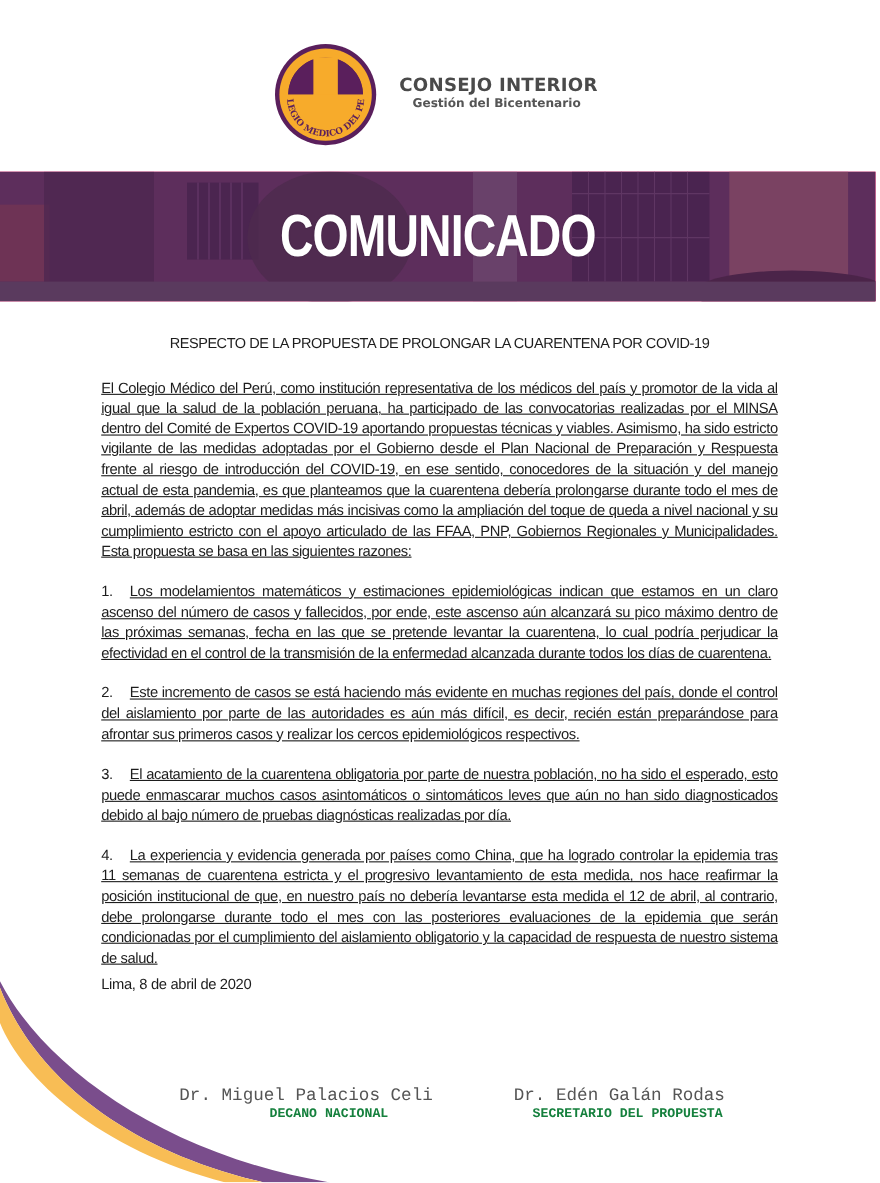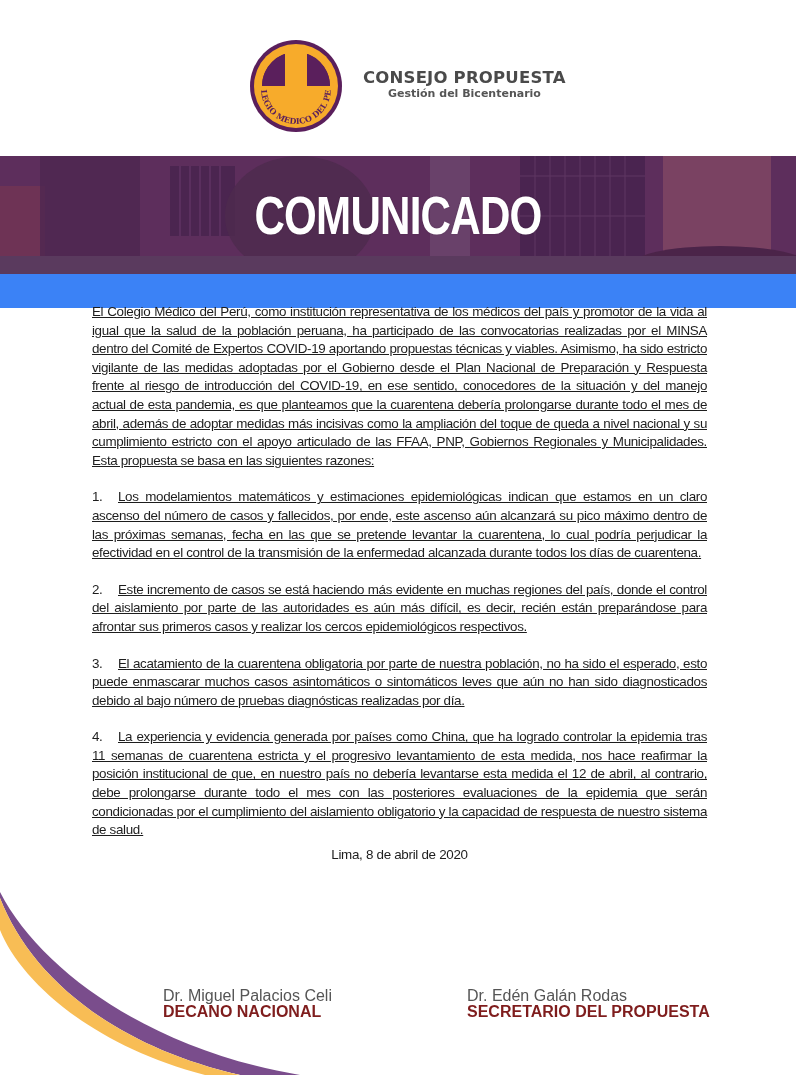--- a/index.html
+++ b/index.html
@@ -19,26 +19,26 @@
       position: absolute; left: 363px; top: 69px;
     }
     .org-name {
       font-family: "DejaVu Sans", sans-serif;
       font-size: 16.5px; font-weight: bold; color: #4a4a4a;
       letter-spacing: 0.2px; line-height: 18px; white-space: nowrap;
     }
     .org-sub {
       font-family: "DejaVu Sans", sans-serif;
       font-size: 11px; font-weight: bold; color: #555;
-      margin-left: 25px; line-height: 14px; white-space: nowrap;
+      margin-left: 12px; line-height: 14px; white-space: nowrap;
     }
     .banner {
-      position: absolute; left: 0; top: 156px; width: 796px; height: 152px;
+      position: absolute; left: 0; top: 156px; width: 796px; height: 118px;
       overflow: hidden;
-      background: #3b82f6;
+      background: #be185d;
     }
     .banner svg { position: absolute; left: 0; top: 0; }
     .banner-title {
       position: absolute; left: 0; top: 0; width: 796px; height: 118px;
       display: flex; align-items: center; justify-content: center;
       font-family: "Liberation Sans", sans-serif;
       font-weight: bold; color: #ffffff;
       font-size: 54px; letter-spacing: -1px;
       transform: scaleX(0.78);
       text-shadow: 0 0 2px rgba(0,0,0,0.2);
@@ -53,29 +53,29 @@
       letter-spacing: -0.4px;
       margin-bottom: 22px;
     }
     .para {
       text-align: justify; margin: 0 0 18px 0;
       letter-spacing: -0.35px;
       text-decoration: underline;
     }
     .para .num { display: inline-block; width: 26px; }
     .date {
-      text-align: center; margin-top: -12px; letter-spacing: -0.3px;
+      text-align: left; margin-top: -12px; letter-spacing: -0.3px;
     }
     .swoosh { position: absolute; left: 0; top: 880px; }
     .sig {
-      position: absolute; top: 987px; text-align: left;
-      font-family: Liberation Sans, sans-serif;
+      position: absolute; top: 987px; text-align: right;
+      font-family: Liberation Mono, monospace;
     }
     .sig-name { font-size: 16px; color: #555; line-height: 18px; white-space: nowrap; }
-    .sig-title { font-size: 16px; font-weight: bold; color: #7f1d1d; line-height: 14px; white-space: nowrap; }
+    .sig-title { font-size: 12px; font-weight: bold; color: #15803d; line-height: 14px; white-space: nowrap; }
   </style>
 </head>
 <body>
 
 <div class="header">
   <div class="logo">
     <svg width="94" height="94" viewBox="0 0 94 94">
       <defs>
         <path id="arcText" d="M 12 50 A 35 35 0 0 0 82 50"></path>
       </defs>
@@ -86,21 +86,21 @@
       <path d="M 13 47 L 36 47 L 36 15 A 34 34 0 0 0 13 47 Z" fill="#5a1f5c"></path>
       <path d="M 81 47 L 58 47 L 58 15 A 34 34 0 0 1 81 47 Z" fill="#5a1f5c"></path>
       <rect x="36" y="13" width="22" height="36" fill="#f7ab2b"></rect>
       <rect x="13" y="47" width="68" height="4" fill="#f7ab2b"></rect>
       <text font-family="DejaVu Serif, serif" font-size="8" fill="#5a1f5c" font-weight="bold">
         <textPath href="#arcText" startOffset="50%" text-anchor="middle">COLEGIO MEDICO DEL PERU</textPath>
       </text>
     </svg>
   </div>
   <div class="org-block">
-    <div class="org-name">CONSEJO PROPUESTA</div>
+    <div class="org-name">CONSEJO INTERIOR</div>
     <div class="org-sub">Gestión del Bicentenario</div>
   </div>
 </div>
 
 <div class="banner">
   <svg width="796" height="118" viewBox="0 0 796 118">
     <rect x="0" y="0" width="796" height="118" fill="#5d2e5c"></rect>
     <rect x="0" y="30" width="45" height="70" fill="#6e3355"></rect>
     <rect x="40" y="0" width="100" height="110" fill="#4e2750" opacity="0.8"></rect>
     <rect x="170" y="10" width="65" height="70" fill="#4b2550"></rect>
@@ -126,20 +126,21 @@
       <line x1="520" y1="60" x2="645" y2="60"></line>
     </g>
     <rect x="663" y="0" width="108" height="100" fill="#7a4262"></rect>
     <ellipse cx="720" cy="110" rx="90" ry="20" fill="#4b2449"></ellipse>
     <rect x="0" y="100" width="796" height="18" fill="#5a3a5e"></rect>
   </svg>
   <div class="banner-title">COMUNICADO</div>
 </div>
 
 <div class="content">
+  <div class="subject">RESPECTO DE LA PROPUESTA DE PROLONGAR LA CUARENTENA POR COVID-19</div>
   <p class="para">El Colegio Médico del Perú, como institución representativa de los médicos del país y promotor de la vida al igual que la salud de la población peruana, ha participado de las convocatorias realizadas por el MINSA dentro del Comité de Expertos COVID-19 aportando propuestas técnicas y viables. Asimismo, ha sido estricto vigilante de las medidas adoptadas por el Gobierno desde el Plan Nacional de Preparación y Respuesta frente al riesgo de introducción del COVID-19, en ese sentido, conocedores de la situación y del manejo actual de esta pandemia, es que planteamos que la cuarentena debería prolongarse durante todo el mes de abril, además de adoptar medidas más incisivas como la ampliación del toque de queda a nivel nacional y su cumplimiento estricto con el apoyo articulado de las FFAA, PNP, Gobiernos Regionales y Municipalidades. Esta propuesta se basa en las siguientes razones:</p>
   <p class="para"><span class="num">1.</span><span>Los modelamientos matemáticos y estimaciones epidemiológicas indican que estamos en un claro ascenso del número de casos y fallecidos, por ende, este ascenso aún alcanzará su pico máximo dentro de las próximas semanas, fecha en las que se pretende levantar la cuarentena, lo cual podría perjudicar la efectividad en el control de la transmisión de la enfermedad alcanzada durante todos los días de cuarentena.</span></p>
   <p class="para"><span class="num">2.</span><span>Este incremento de casos se está haciendo más evidente en muchas regiones del país, donde el control del aislamiento por parte de las autoridades es aún más difícil, es decir, recién están preparándose para afrontar sus primeros casos y realizar los cercos epidemiológicos respectivos.</span></p>
   <p class="para"><span class="num">3.</span><span>El acatamiento de la cuarentena obligatoria por parte de nuestra población, no ha sido el esperado, esto puede enmascarar muchos casos asintomáticos o sintomáticos leves que aún no han sido diagnosticados debido al bajo número de pruebas diagnósticas realizadas por día.</span></p>
   <p class="para"><span class="num">4.</span><span>La experiencia y evidencia generada por países como China, que ha logrado controlar la epidemia tras 11 semanas de cuarentena estricta y el progresivo levantamiento de esta medida, nos hace reafirmar la posición institucional de que, en nuestro país no debería levantarse esta medida el 12 de abril, al contrario,  debe prolongarse durante todo el mes con las posteriores evaluaciones de la epidemia que serán condicionadas por el cumplimiento del aislamiento obligatorio y la capacidad de respuesta de nuestro sistema de salud.</span></p>
   <div class="date">Lima, 8 de abril de 2020</div>
 </div>
 
 <svg class="swoosh" width="320" height="195" viewBox="0 0 320 195">
   <path d="M 0 12 C 40 90, 150 170, 300 195 L 240 195 C 120 170, 30 100, 0 30 Z" fill="#7a4d8c"></path>

